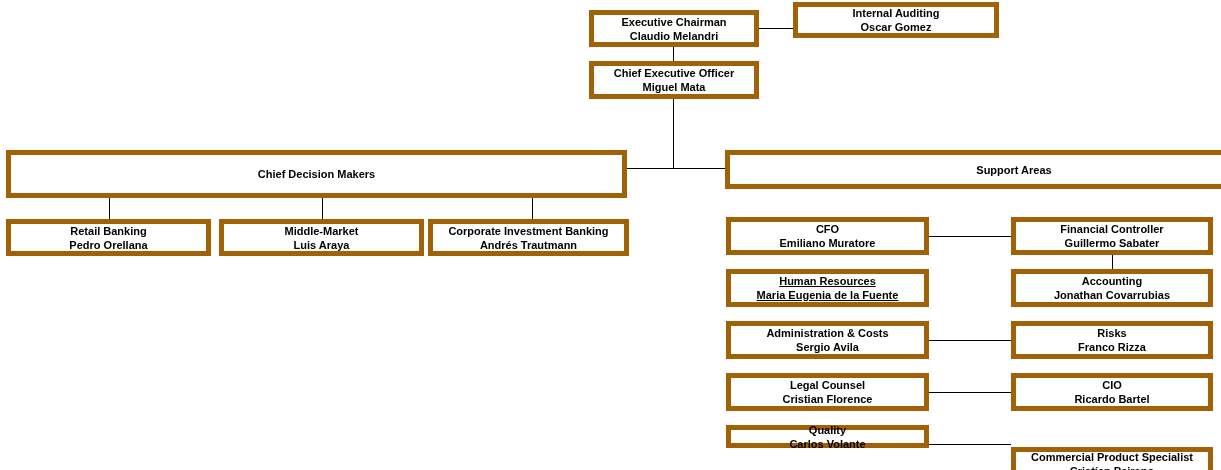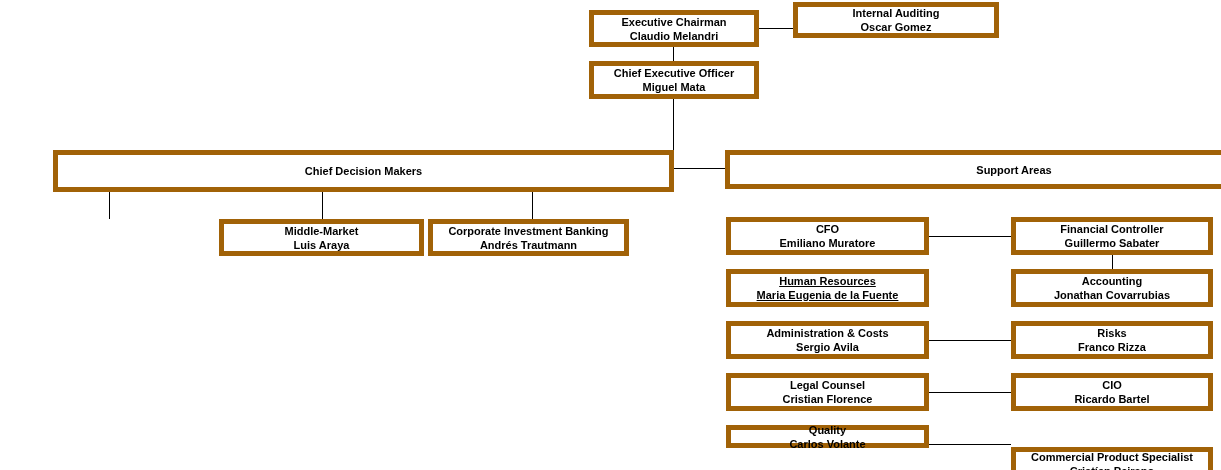--- a/index.html
+++ b/index.html
@@ -64,27 +64,31 @@
   </div>
   <div class="node" style="left:793px; top:2px; width:206px; height:36px;">
     <div class="t">Internal Auditing</div>
     <div class="p">Oscar Gomez</div>
   </div>
   <div class="node" style="left:589px; top:61px; width:170px; height:38px;">
     <div class="t">Chief Executive Officer</div>
     <div class="p">Miguel Mata</div>
   </div>
 
-  <div class="node" style="left:6px; top:150px; width:621px; height:42px;margin-left:47px;">
+  <div class="node" style="left:6px; top:150px; width:621px; height:48px;">
     <div class="t">Chief Decision Makers</div>
   </div>
   <div class="node" style="left:725px; top:150px; width:578px; height:39px;">
     <div class="t">Support Areas</div>
   </div>
 
+  <div class="node" style="left:6px; top:219px; width:205px; height:37px;">
+    <div class="t">Retail Banking</div>
+    <div class="p">Pedro Orellana</div>
+  </div>
   <div class="node" style="left:219px; top:219px; width:205px; height:37px;">
     <div class="t">Middle-Market</div>
     <div class="p">Luis Araya</div>
   </div>
   <div class="node" style="left:428px; top:219px; width:201px; height:37px;">
     <div class="t">Corporate Investment Banking</div>
     <div class="p">Andrés Trautmann</div>
   </div>
 
   <div class="node" style="left:726px; top:217px; width:203px; height:38px;">

